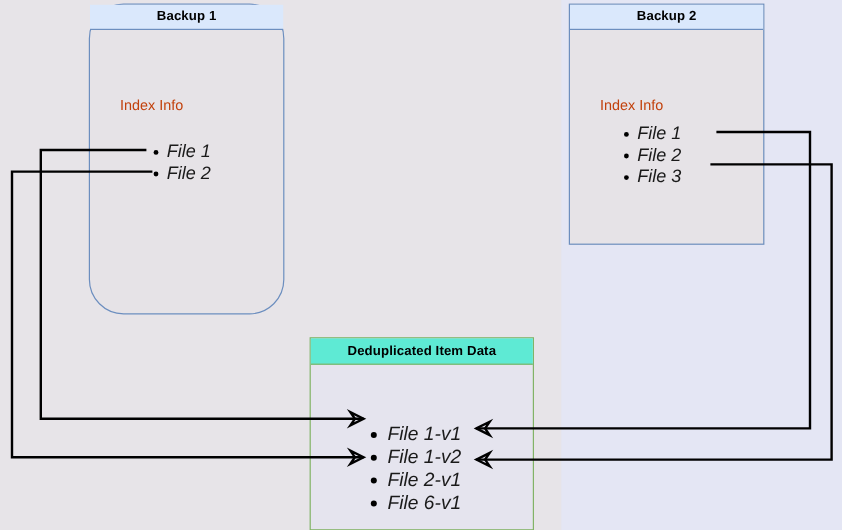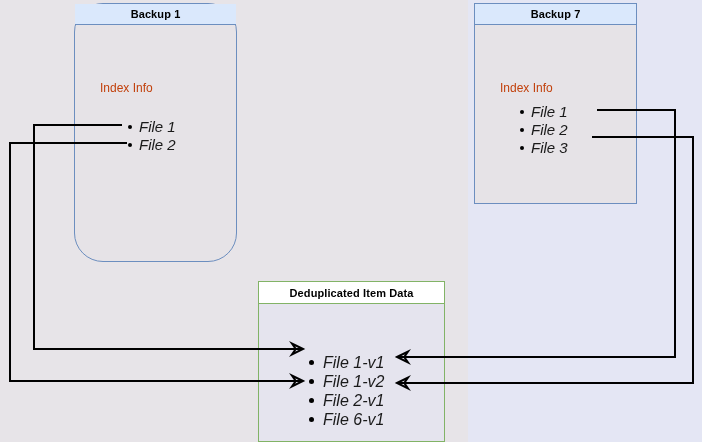--- a/index.html
+++ b/index.html
@@ -49,21 +49,21 @@
     border-bottom: 1px solid #6c8ebf;
     display: flex;
     align-items: center;
     justify-content: center;
     font-size: 11px;
     font-weight: bold;
     color: #000000;
     letter-spacing: 0.1px;
   }
   .node.green > .node-header {
-    background: #ffffff;
+    background: #5eead4;
     border-bottom: 1px solid #82b366;
     height: 22px;
   }
   .node-body {
     position: relative;
     height: calc(100% - 21px);
   }
   .node.green .node-body {
     height: calc(100% - 22px);
     margin-top: 17px;
@@ -139,21 +139,21 @@
     <div class="node-body">
       <div class="index-label" style="left:25px; top:56px;">Index Info</div>
       <ul class="file-list" id="backup1-files" style="left:53px; top:93px;">
           <li>File 1</li>
           <li>File 2</li>
         </ul>
     </div>
   </div>
 
   <div class="node" id="node-backup2" style="left: 474px; top: 3px; width: 163px; height: 201px;">
-    <div class="node-header">Backup 7</div>
+    <div class="node-header">Backup 2</div>
     <div class="node-body">
       <div class="index-label" style="left:25px; top:56px;">Index Info</div>
       <ul class="file-list" id="backup2-files" style="left:45px; top:78px;">
           <li>File 1</li>
           <li>File 2</li>
           <li>File 3</li>
         </ul>
     </div>
   </div>
 

